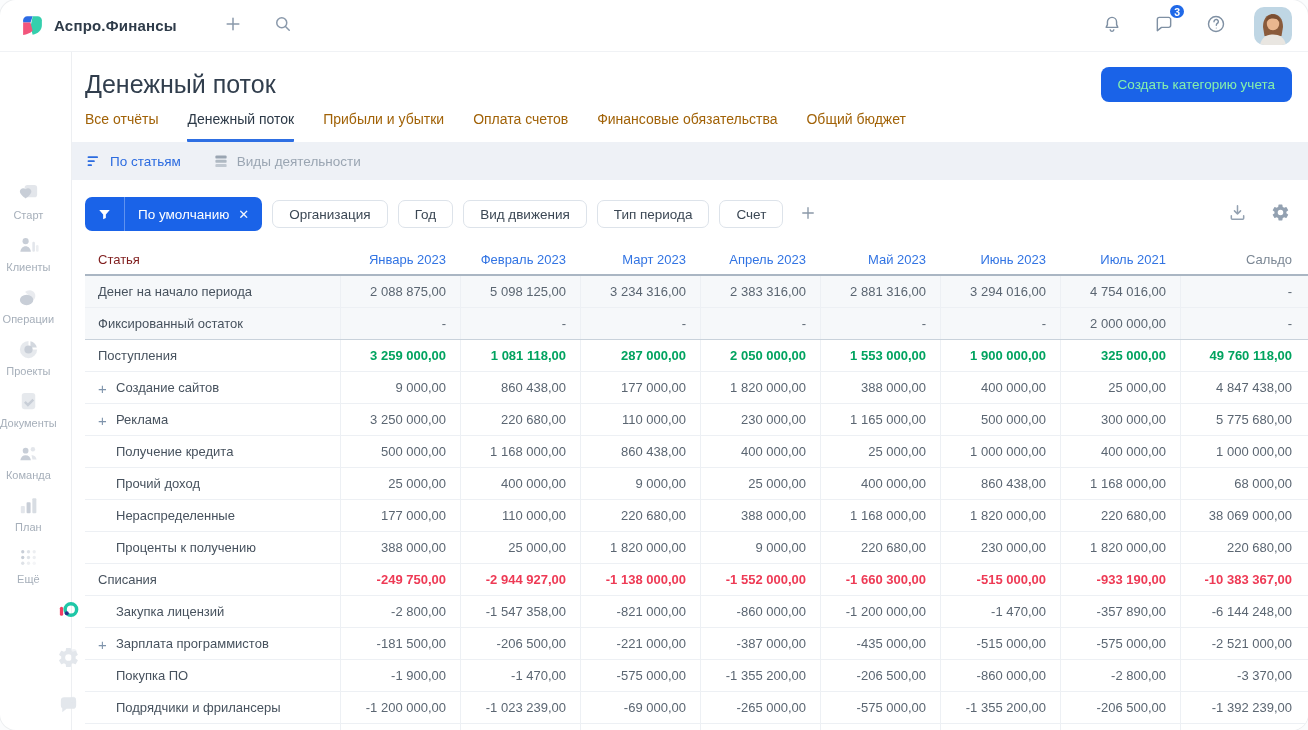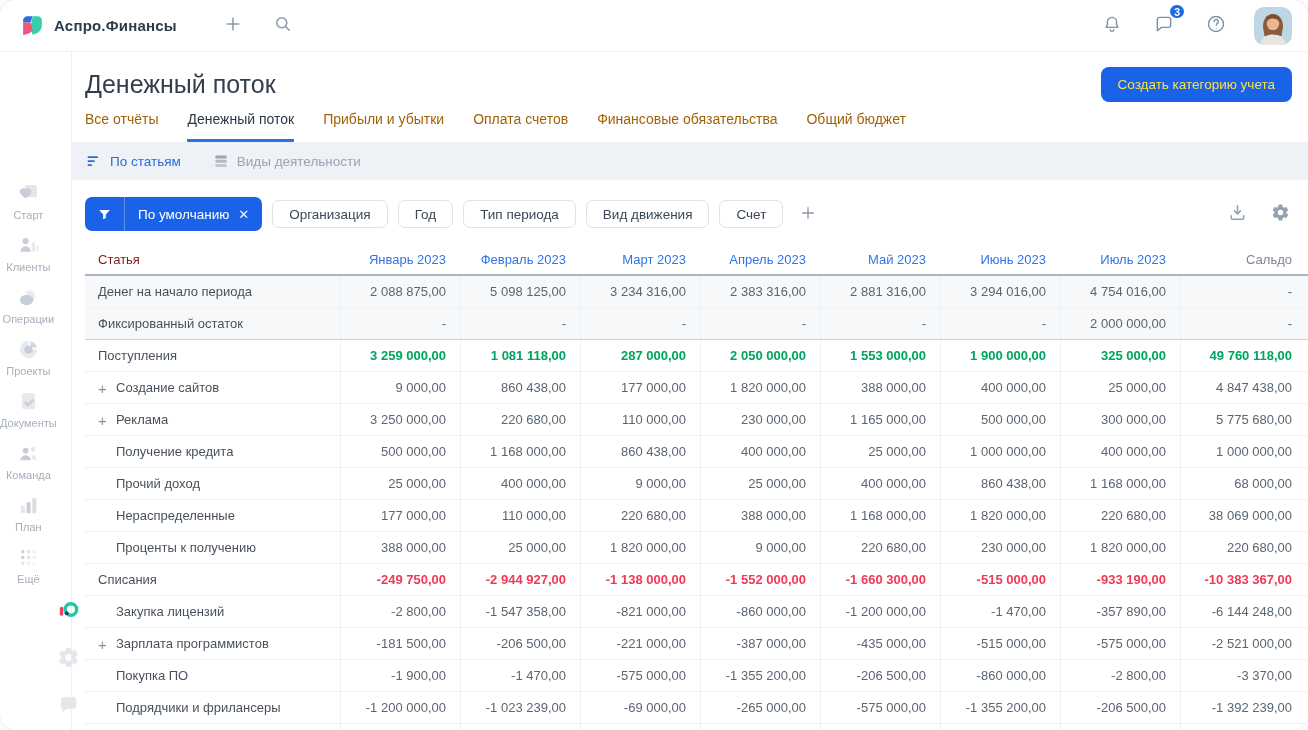--- a/index.html
+++ b/index.html
@@ -40,21 +40,21 @@
   .side-label { font-size:11px; color:#a6afba; }
   .side-bottom { margin-top:auto; display:flex; flex-direction:column; align-items:center; gap:24px; }
   .side-bottom .icon svg { width:23px; height:23px; display:block; }
   .side-bottom .muted-ico { color:#e3e7ec; }
 
   main { flex:1; min-width:0; display:flex; flex-direction:column; }
 
   
   .page-head { position:relative; padding:10px 28px 0 13px; }
   .page-title { margin:8px 0 12px; font-size:25px; font-weight:500; color:#313e4d; }
-  .create-btn { position:absolute; top:15px; right:16px; background:#1a63e8; color:#fde047;
+  .create-btn { position:absolute; top:15px; right:16px; background:#1a63e8; color:#86efac;
     border:none; border-radius:8px; font-size:13.5px; font-family:inherit;
     padding:10px 17px; cursor:pointer; font-weight:500; }
   .tabs { display:flex; gap:29px; }
   .tab { font-size:14px; color:#a16207; padding-bottom:12px; cursor:pointer;
     border-bottom:3px solid transparent; border-radius:1px; }
   .tab.active { color:#2c3947; font-weight:500; border-bottom-color:#2e6fe3; }
 
   
   .view-bar { background:#eef1f6; height:38px; display:flex; align-items:center;
     gap:32px; padding-left:14px; flex:none; }
@@ -336,22 +336,22 @@
                 </svg>
             </span>
             <span class="pill-label">
               <span>По умолчанию</span>
               <span class="pill-x">✕</span>
             </span>
           </div>
           <div id="filter-chips" style="display:flex;gap:10px;">
               <button class="chip">Организация</button>
               <button class="chip">Год</button>
+              <button class="chip">Вид движения</button>
               <button class="chip">Тип периода</button>
-              <button class="chip">Вид движения</button>
               <button class="chip">Счет</button>
             </div>
           <button class="add-filter">
             <span>
               <svg viewBox="0 0 24 24" fill="none" stroke="currentColor" stroke-width="1.8" stroke-linecap="round" width="18" height="18">
                   <path d="M12 5v14M5 12h14"></path>
                 </svg>
             </span>
           </button>
           <div class="fr-spacer"></div>
@@ -373,21 +373,21 @@
 
         <div class="table" id="table">
             <div class="trow thead">
               <div class="hcell h-label">Статья</div>
               <div class="hcell h-month">Январь 2023</div>
               <div class="hcell h-month">Февраль 2023</div>
               <div class="hcell h-month">Март 2023</div>
               <div class="hcell h-month">Апрель 2023</div>
               <div class="hcell h-month">Май 2023</div>
               <div class="hcell h-month">Июнь 2023</div>
-              <div class="hcell h-month">Июль 2023</div>
+              <div class="hcell h-month">Июль 2021</div>
               <div class="hcell h-saldo">Сальдо</div>
             </div>
             <div class="trow data muted">
               <div class="cell label-cell">
                 <span>Денег на начало периода</span>
               </div>
               <div class="cell num">2 088 875,00</div>
               <div class="cell num">5 098 125,00</div>
               <div class="cell num">3 234 316,00</div>
               <div class="cell num">2 383 316,00</div>

